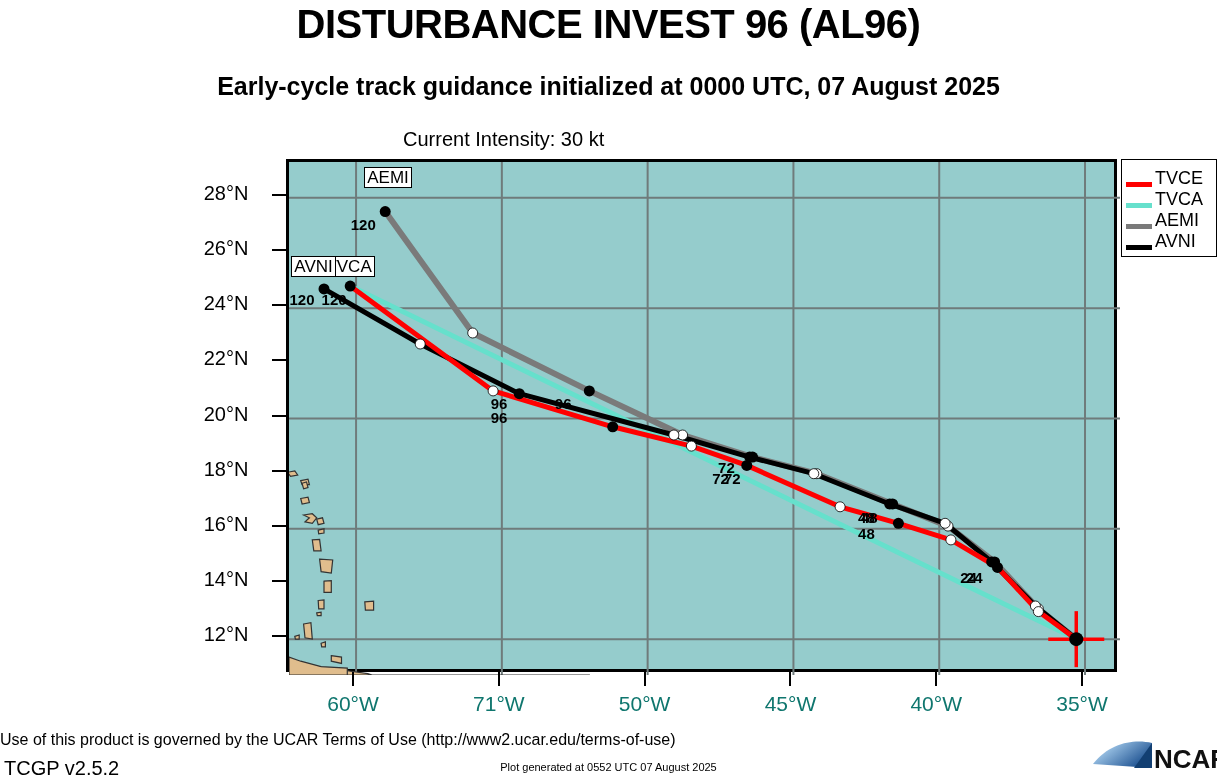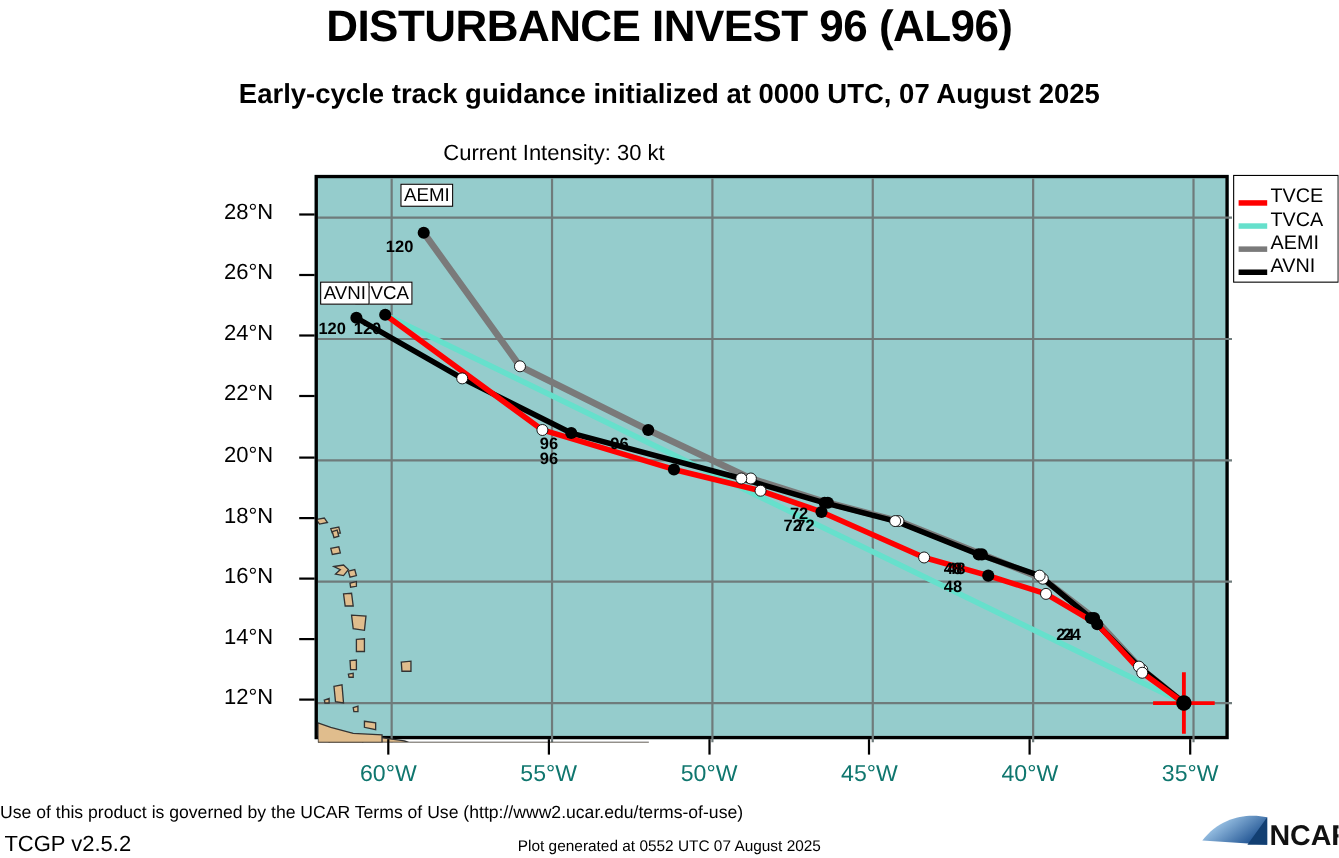--- a/index.html
+++ b/index.html
@@ -46,21 +46,21 @@
   
   .tbox{
     position:absolute;background:#fff;border:1px solid #000;
     font-size:17px;color:#000;padding:0px 2px;line-height:19px;
     white-space:nowrap;
   }
   .hlab{position:absolute;font-size:15px;color:#000;white-space:nowrap;font-weight:bold;}
 
   
   .terms{position:absolute;left:0;top:731px;width:1217px;font-size:16px;color:#000;}
-  .genat{position:absolute;left:0;top:761px;width:1217px;text-align:center;font-size:14px;color:#000;}
+  .genat{position:absolute;left:0;top:761px;width:1217px;text-align:center;font-size:11px;color:#000;}
   .tcgp{position:absolute;left:4px;top:757px;font-size:20px;color:#000;}
   #ncar{position:absolute;left:1090px;top:737px;width:127px;height:40px;}
 </style>
 </head>
 <body>
 
 <div class="title">DISTURBANCE INVEST 96 (AL96)</div>
 <div class="subtitle">Early-cycle track guidance initialized at 0000 UTC, 07 August 2025</div>
 <div class="infoline">
   <span class="info-intensity">Current Intensity: 30 kt</span>
@@ -167,21 +167,21 @@
     <div class="ylab" style="left: 186px; top: 347.339px;">22°N</div>
     <div class="ytick" style="top: 304.177px;"></div>
     <div class="ylab" style="left: 186px; top: 292.177px;">24°N</div>
     <div class="ytick" style="top: 249.016px;"></div>
     <div class="ylab" style="left: 186px; top: 237.016px;">26°N</div>
     <div class="ytick" style="top: 193.855px;"></div>
     <div class="ylab" style="left: 186px; top: 181.855px;">28°N</div>
     <div class="xtick" style="left: 352.063px;"></div>
     <div class="xlab" style="left: 303.063px; top: 692px;">60°W</div>
     <div class="xtick" style="left: 497.853px;"></div>
-    <div class="xlab" style="left: 448.853px; top: 692px;">55°W</div>
+    <div class="xlab" style="left: 448.853px; top: 692px;">71°W</div>
     <div class="xtick" style="left: 643.642px;"></div>
     <div class="xlab" style="left: 594.642px; top: 692px;">50°W</div>
     <div class="xtick" style="left: 789.432px;"></div>
     <div class="xlab" style="left: 740.432px; top: 692px;">45°W</div>
     <div class="xtick" style="left: 935.221px;"></div>
     <div class="xlab" style="left: 886.221px; top: 692px;">40°W</div>
     <div class="xtick" style="left: 1081.01px;"></div>
     <div class="xlab" style="left: 1032.01px; top: 692px;">35°W</div>
   </div>
 

